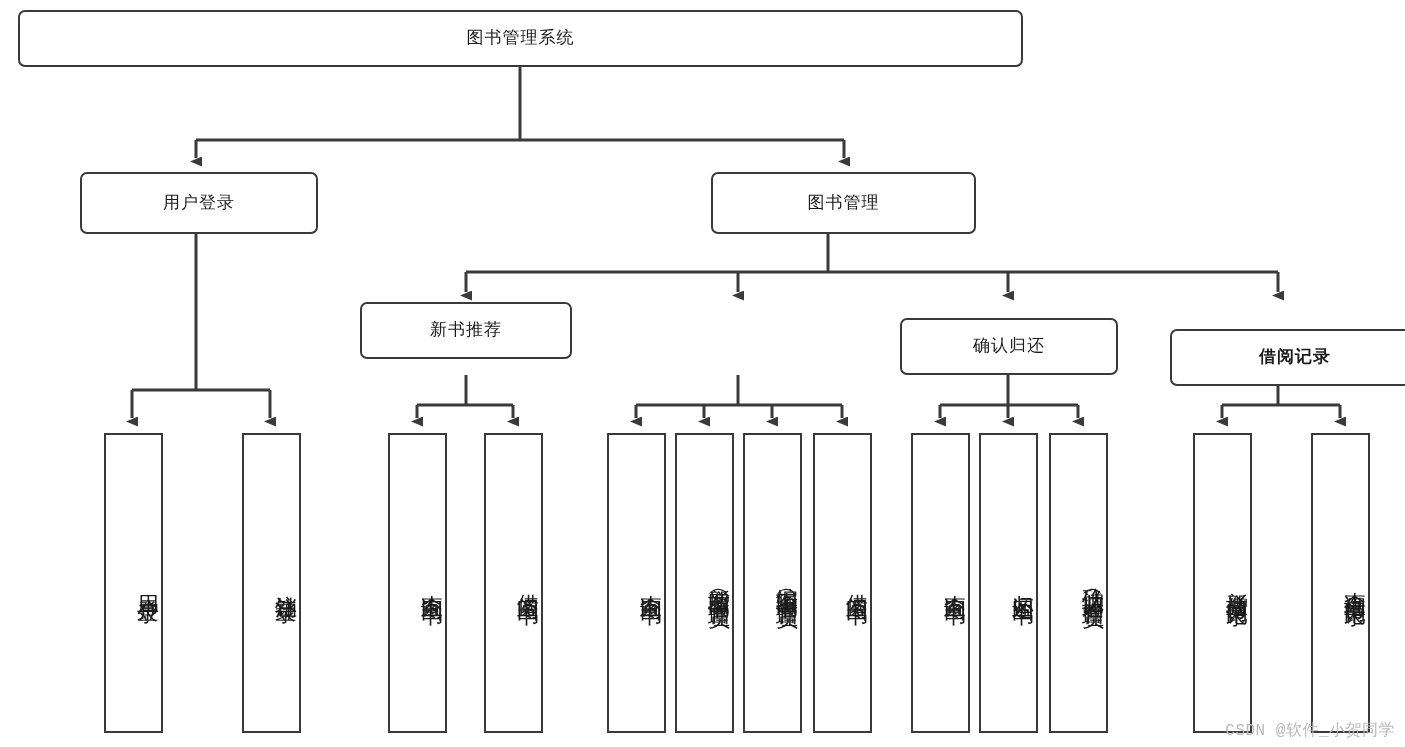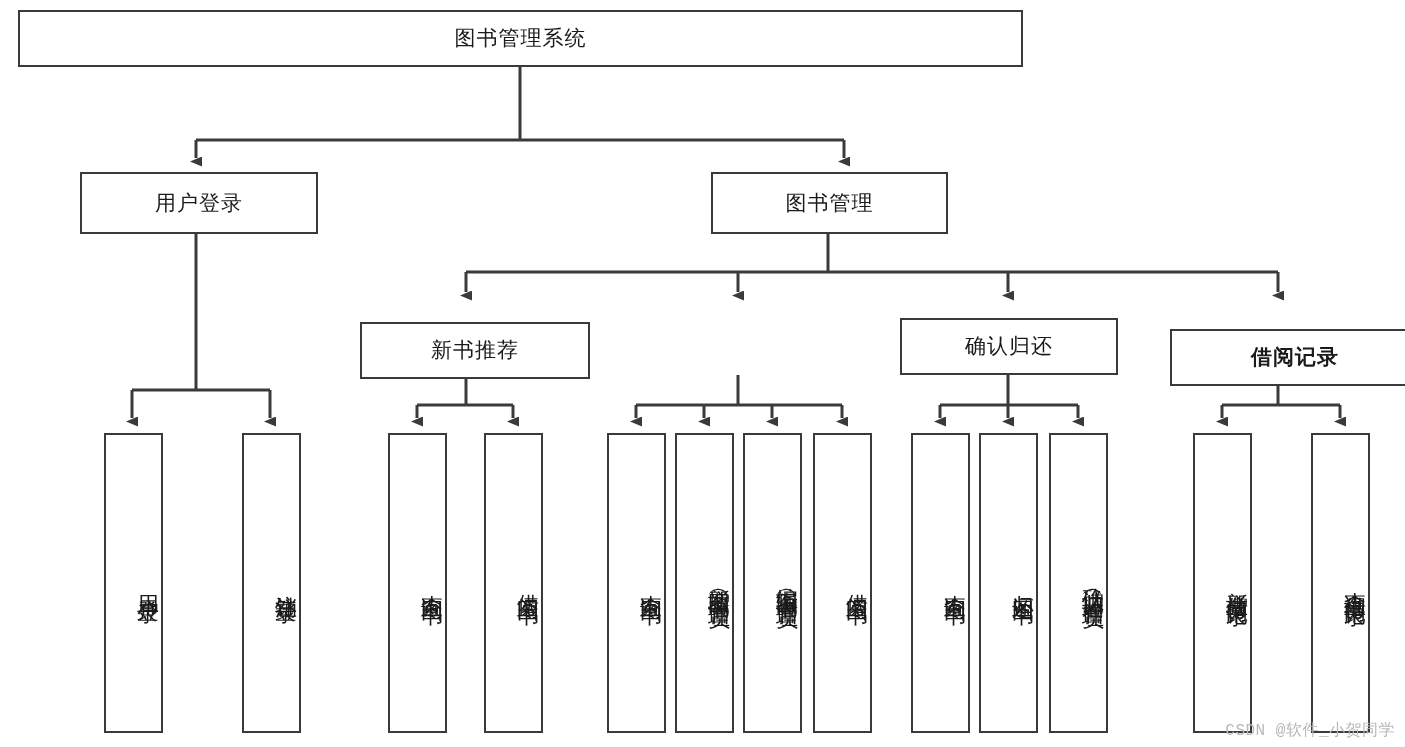--- a/index.html
+++ b/index.html
@@ -30,22 +30,23 @@
     box-sizing: border-box;
     border: 2px solid #3a3a3a;
     background: #ffffff;
     display: flex;
     align-items: center;
     justify-content: center;
     color: #1a1a1a;
     line-height: 1.18;
   }
   .node.horiz {
-    font-size: 21px;
+    font-size: 17px;
     letter-spacing: 1px;
+    border-radius: 7px;
   }
   .node.vert {
     writing-mode: vertical-rl;
     text-orientation: upright;
     font-size: 22px;
     letter-spacing: 3px;
     padding: 14px 0;
     align-items: flex-start;
     justify-content: center;
     white-space: nowrap;
@@ -112,23 +113,23 @@
       <path d="M 1278,375 L 1278,405"></path>
       <path d="M 1222,405 L 1340,405"></path>
       <path d="M 1222,405 L 1222,418" marker-end="url(#arrowhead)"></path>
       <path d="M 1340,405 L 1340,418" marker-end="url(#arrowhead)"></path>
     </g>
   </svg>
 
   <div class="node horiz" style="left:18px; top:10px; width:1005px; height:57px;">图书管理系统</div>
 
   <div class="node horiz" style="left:80px; top:172px; width:238px; height:62px;">用户登录</div>
-  <div class="node horiz" style="left:711px; top:172px; width:237px; height:62px;">图书管理</div>
+  <div class="node horiz" style="left:711px; top:172px; width:265px; height:62px;">图书管理</div>
 
-  <div class="node horiz" style="left:360px; top:322px; width:230px; height:57px;">新书推荐</div>
+  <div class="node horiz" style="left:360px; top:302px; width:212px; height:57px;">新书推荐</div>
   <div class="node horiz" style="left:900px; top:318px; width:218px; height:57px;">确认归还</div>
   <div class="node horiz" style="left:1170px; top:329px; width:250px; height:57px;font-weight:bold;">借阅记录</div>
 
   <div class="node vert" style="left:104px; top:433px; width:59px; height:300px;">用户登录</div>
   <div class="node vert" style="left:242px; top:433px; width:59px; height:300px;">注销登录</div>
 
   <div class="node vert" style="left:388px; top:433px; width:59px; height:300px;">查询图书</div>
   <div class="node vert" style="left:484px; top:433px; width:59px; height:300px;">借阅图书</div>
 
   <div class="node vert" style="left:607px; top:433px; width:59px; height:300px;">查询图书</div>

